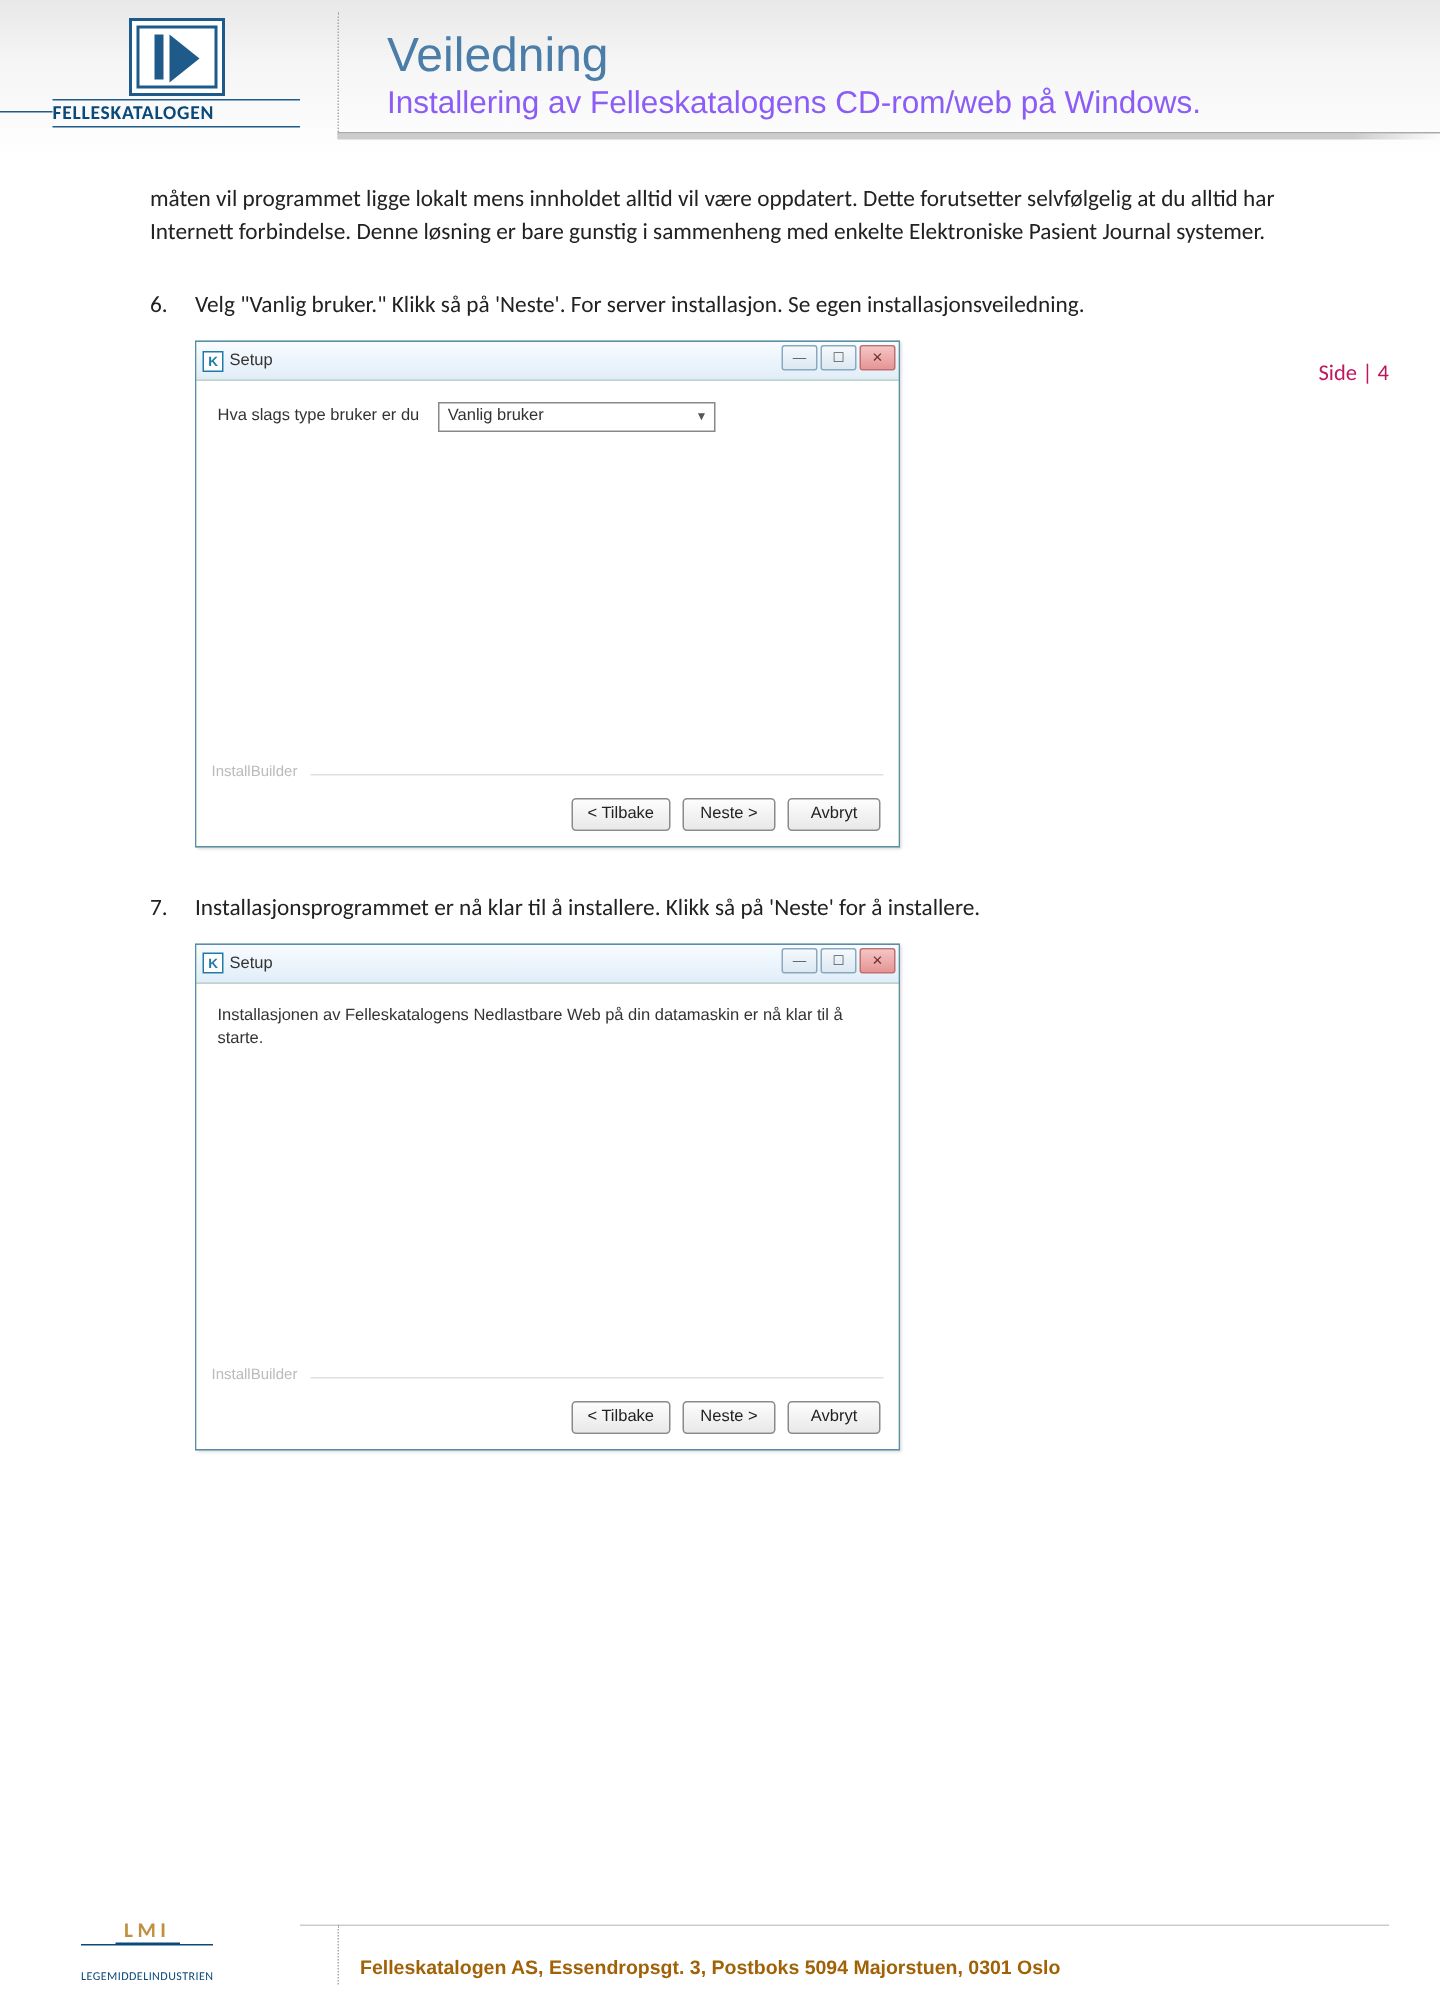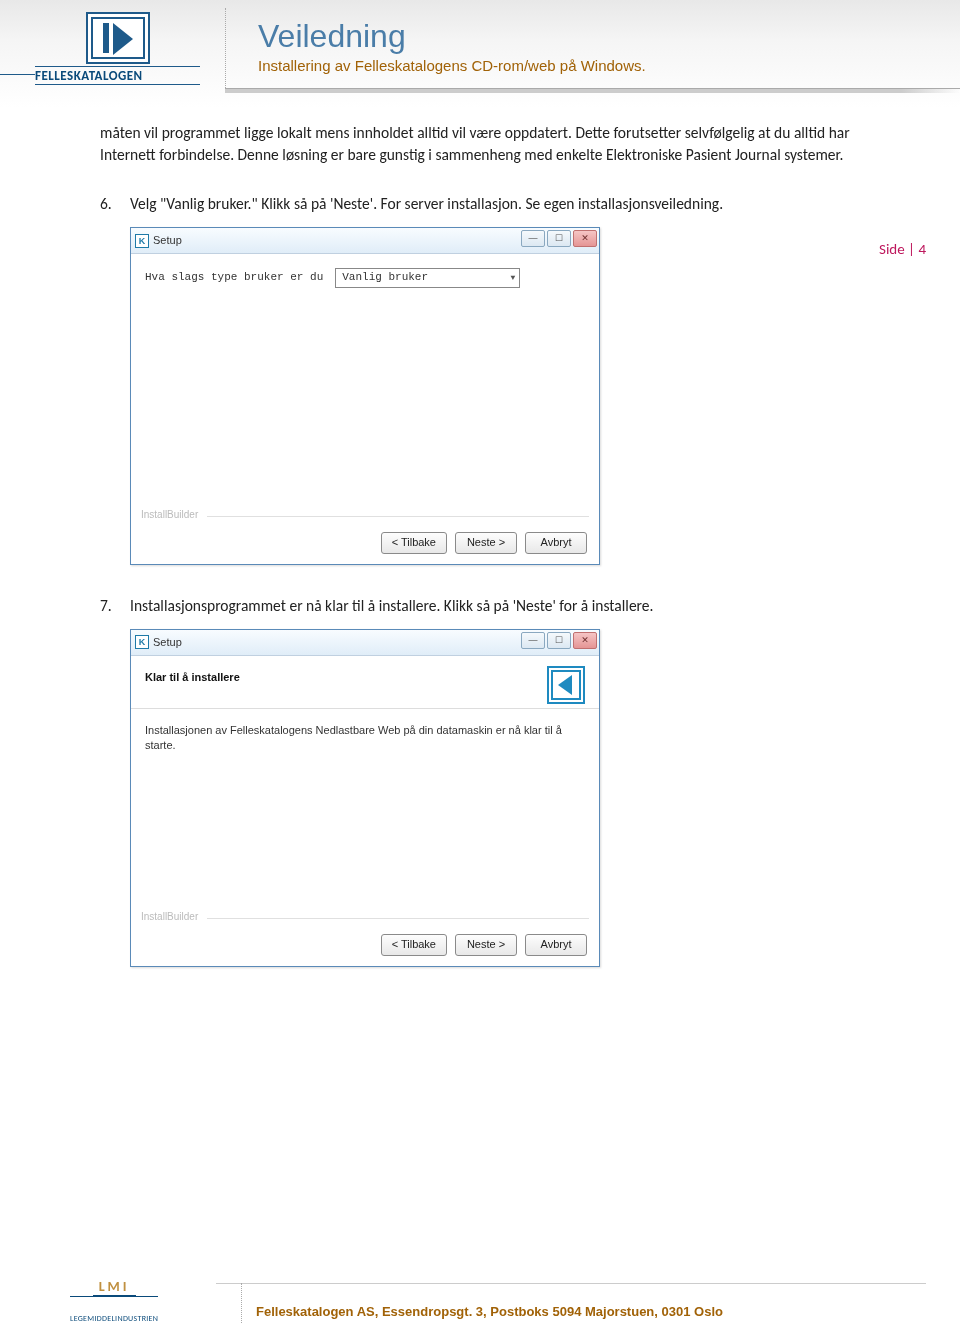--- a/index.html
+++ b/index.html
@@ -82,22 +82,22 @@
     position: absolute;
     left: 258px;
     top: 18px;
   }
   .header-title {
     font-size: 32px;
     color: #4a7da8;
     font-family: "Trebuchet MS", "Segoe UI", sans-serif;
   }
   .header-sub {
-    font-size: 15px;
-    color: #a16207;
+    font-size: 21px;
+    color: #8b5cf6;
     font-family: "Trebuchet MS", sans-serif;
     margin-top: 2px;
   }
   .header-underline {
     position: absolute;
     left: 225px;
     right: 0;
     top: 88px;
     height: 5px;
     background: linear-gradient(to right, #ccc 0%, #ccc 92%, rgba(204,204,204,0) 100%);
@@ -227,21 +227,20 @@
     left: 9px; top: 7px;
     width: 0; height: 0;
     border-right: 14px solid #1e8ac0;
     border-top: 10px solid transparent;
     border-bottom: 10px solid transparent;
   }
   .win-form {
     padding: 14px;
     font-size: 11px;
     color: #333;
-    font-family: Liberation Mono, monospace;
   }
   .form-row {
     display: flex;
     align-items: center;
     gap: 12px;
   }
   .dropdown {
     width: 185px;
     height: 20px;
     border: 1px solid #888;
@@ -291,21 +290,21 @@
     font-size: 11px;
     display: flex;
     align-items: center;
     justify-content: center;
     padding: 0 10px;
     color: #222;
   }
   .footer {
     position: absolute;
     bottom: 20px;
-    left: 16px; right: 0;
+    left: 0; right: 0;
     height: 40px;
   }
   .footer-line {
     border-top: 1px solid #ccc;
     margin: 0 34px 0 200px;
   }
   .footer-logo {
     position: absolute;
     left: 54px;
     bottom: 0;
@@ -416,24 +415,20 @@
       <div class="win-title">
         <span class="win-icon"></span>
         <span class="win-title-txt">Setup</span>
         <div class="win-sysbtns">
           <div class="sysbtn">—</div>
           <div class="sysbtn">☐</div>
           <div class="sysbtn close">✕</div>
         </div>
       </div>
       <div class="win-body" style="min-height:310px;">
-        <div class="win-head">
-          <div class="win-head-title">Klar til å installere</div>
-          <div class="win-head-icon"></div>
-        </div>
         <div class="win-body-text">Installasjonen av Felleskatalogens Nedlastbare Web på din datamaskin er nå klar til å starte.</div>
         <div class="ib-label">InstallBuilder</div>
         <div class="ib-line"></div>
         <div class="win-btns">
           <div class="win-btn">&lt; Tilbake</div>
           <div class="win-btn">Neste &gt;</div>
           <div class="win-btn">Avbryt</div>
         </div>
       </div>
     </div>

